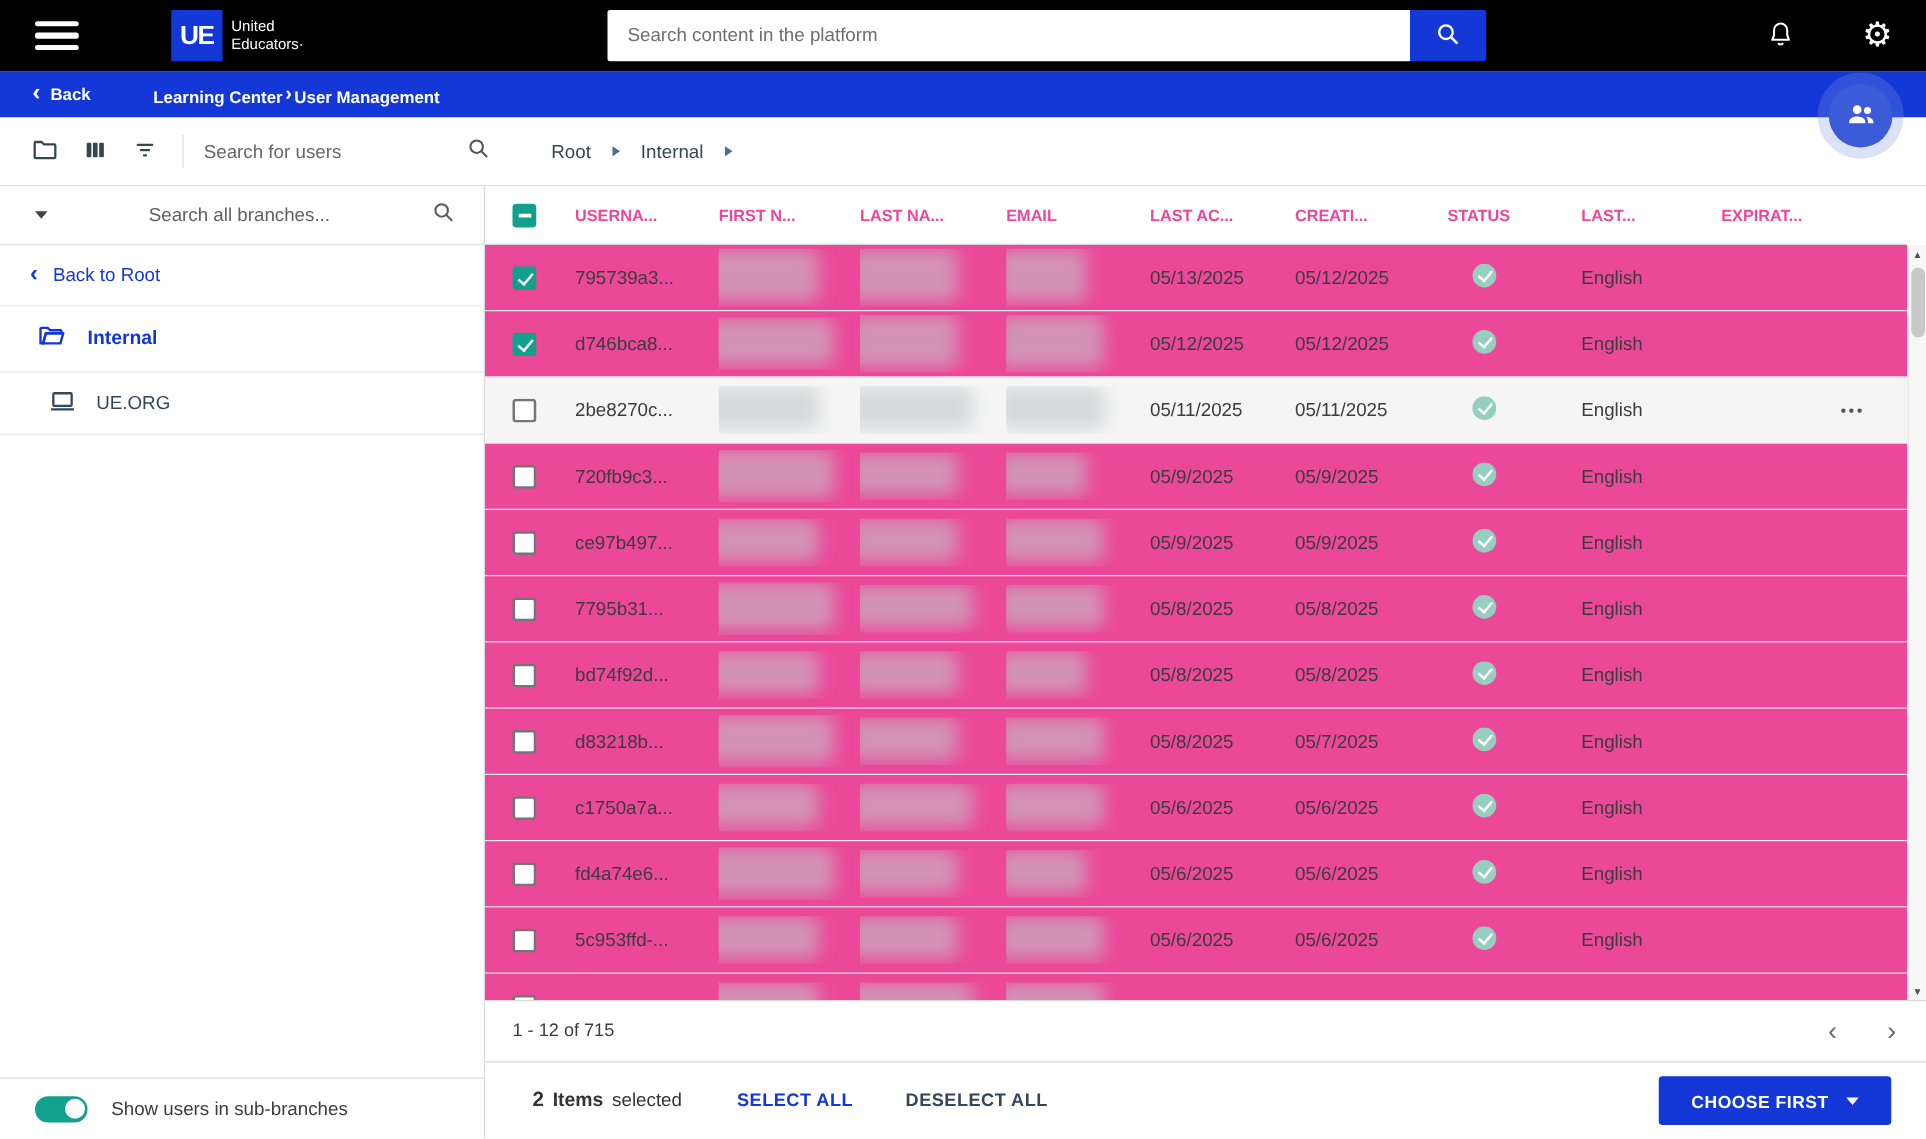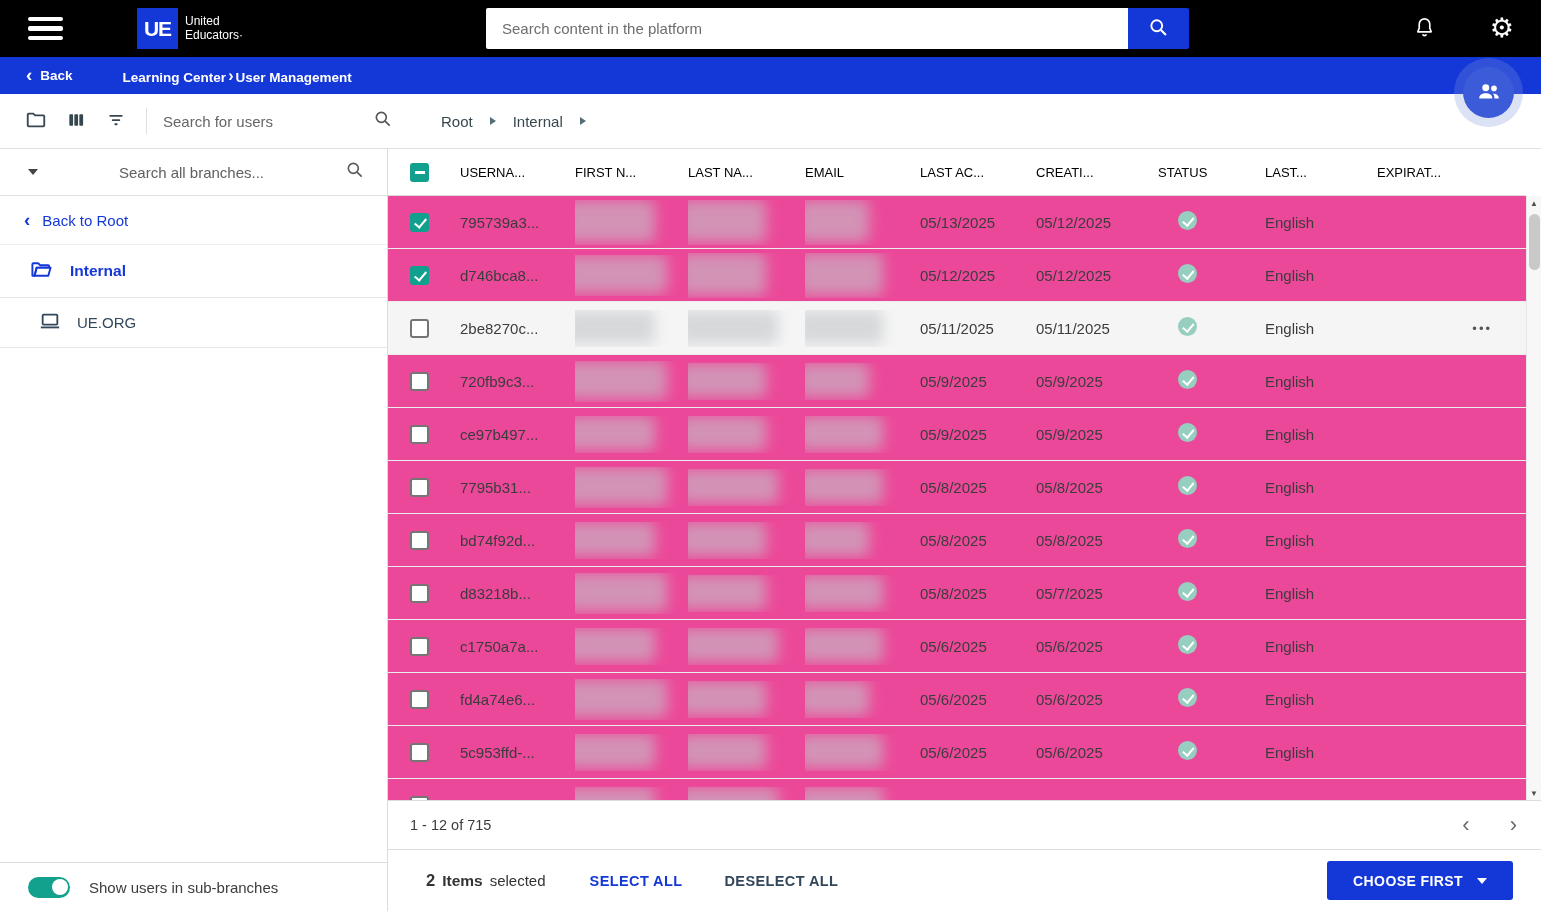--- a/index.html
+++ b/index.html
@@ -78,22 +78,22 @@
   .switch::after { content:""; position:absolute; right:2.5px; top:2.5px; width:16px; height:16px;
     border-radius:50%; background:#fff; }
   .count-row { height:62px; min-height:62px; border-top:1px solid #e0e0e0; display:flex;
     align-items:center; padding-left:28px; font-size:14px; color:#3c3c3c; }
 
   
   .tablewrap { flex:1; display:flex; flex-direction:column; position:relative; min-width:0; }
   .tviewport { flex:1; overflow:hidden; position:relative; }
   .grid-row { display:grid; align-items:center;
     grid-template-columns:72px 115px 113px 117px 115px 116px 122px 107px 112px minmax(0,1fr); }
-  .thead { height:47px; border-bottom:1px solid #d9d9d9; font-size:13px; font-weight:normal;
-    color:#000000; width:calc(100% - 15px); background:#fff; }
+  .thead { height:47px; border-bottom:1px solid #d9d9d9; font-size:13px; font-weight:bold;
+    color:#ec4899; width:calc(100% - 15px); background:#fff; }
   .th { white-space:nowrap; overflow:hidden; padding-right:6px; }
   .c-check { padding-left:22px; display:flex; align-items:center; }
   .trow { height:53px; border-bottom:1px solid #ececec; font-size:15px; color:#3c3c3c;
     width:calc(100% - 15px); background:#ec4899; }
   .trow.is-hovered { background:#f5f5f5; }
   .cell { white-space:nowrap; overflow:hidden; }
   .cb { width:19px; height:19px; border:2px solid #757575; border-radius:3px; background:#fff;
     position:relative; cursor:pointer; display:inline-block; }
   .is-checked .cb, .cb.indeterminate { background:#10a08d; border-color:#10a08d; }
   .is-checked .cb::after { content:""; position:absolute; left:5px; top:1px; width:5px; height:10px;

